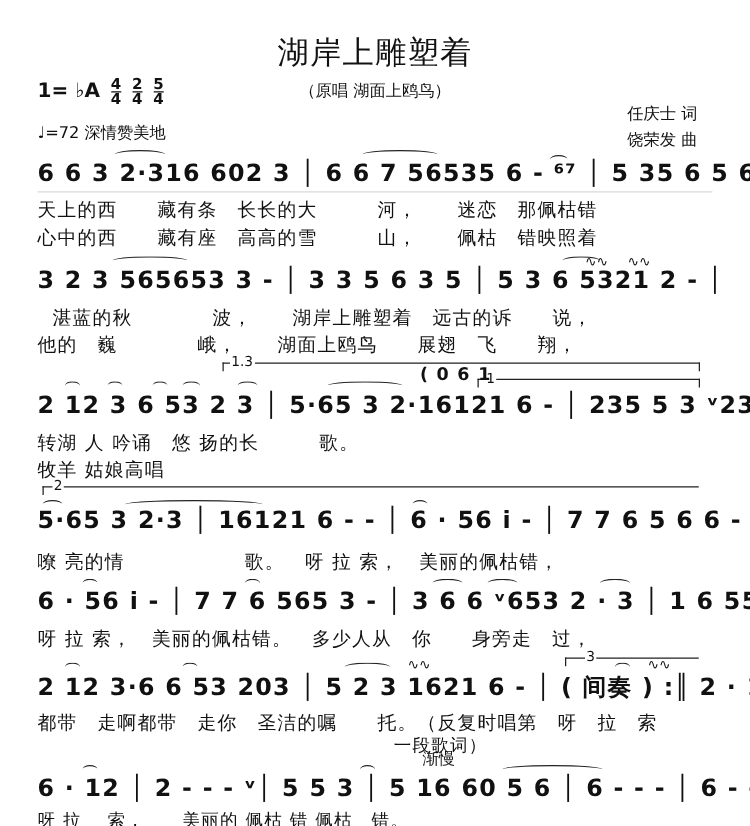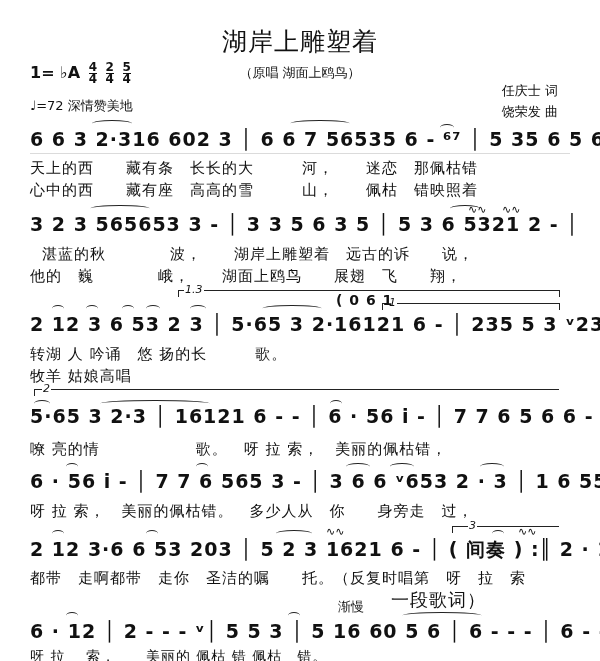--- a/index.html
+++ b/index.html
@@ -13,21 +13,21 @@
   .ts span { display: block; }
   .ts .n { border-bottom: 1px solid #111; }
   .tempo { top: 97px; left: 30px; font-size: 13px; }
   .credits { right: 42px; font-size: 13px; text-align: right; }
   .notes { font-family: "DejaVu Sans", sans-serif; font-weight: bold; font-size: 19px; letter-spacing: 1px; }
   .lyric { font-family: "DejaVu Serif", "Liberation Serif", serif; font-size: 15px; letter-spacing: 1px; }
   .uline { position: absolute; height: 1px; background: #222; }
   .slur { position: absolute; border-top: 1px solid #222; border-radius: 50% 50% 0 0; height: 6px; }
   .volta { position: absolute; border-top: 1px solid #222; border-left: 1px solid #222; height: 6px; }
   .volta-end { border-right: 1px solid #222; }
-  .vlabel { position: absolute; font-size: 11px; background: #fff; padding: 0 1px; font-style: italic; }
+  .vlabel { position: absolute; font-size: 11px; background: #fff; padding: 0 1px; }
   .small { font-size: 11px; }
 </style>
 </head>
 <body>
 
 <div class="abs title">湖岸上雕塑着</div>
 <div class="abs subtitle">（原唱 湖面上鸥鸟）</div>
 
 <div class="abs key">
   <span>1= ♭A</span>
@@ -109,21 +109,21 @@
   <div class="volta" style="left:452px; top:526px; width:106px;"></div>
   <div class="vlabel" style="left:468px; top:519px;">3</div>
   <div class="slur" style="left:52px; top:530px; width:12px;"></div>
   <div class="slur" style="left:146px; top:530px; width:12px;"></div>
   <div class="slur" style="left:276px; top:530px; width:36px;"></div>
   <div class="abs small" style="left:326px; top:525px;">∿∿</div>
   <div class="slur" style="left:492px; top:530px; width:12px;"></div>
   <div class="abs small" style="left:518px; top:525px;">∿∿</div>
   <div class="abs notes" style="left:30px; top:537px;">2 12 3·6 6 53 203 │ 5 2 3 1621 6 - │ ( 间奏 ) :║ 2 · 12 3 - │</div>
   <div class="abs lyric" style="left:30px; top:569px;">都带　走啊都带　走你　圣洁的嘱　　托。（反复时唱第　呀　拉　索</div>
-  <div class="abs lyric" style="left:30px; top:588px; font-size:18px;">　　　　　　　　　　　　　　　　　　　一段歌词）</div>
+  <div class="abs lyric" style="left:30px; top:588px; font-size:14px;">　　　　　　　　　　　　　　　　　　　一段歌词）</div>
 </div>
 
 <div>
   <div class="abs" style="left:338px; top:598px; font-size:13px;">渐慢</div>
   <div class="slur" style="left:66px; top:612px; width:12px;"></div>
   <div class="slur" style="left:288px; top:612px; width:12px;"></div>
   <div class="slur" style="left:402px; top:612px; width:80px;"></div>
   <div class="abs notes" style="left:30px; top:620px;">6 · 12 │ 2 - - - ᵛ│ 5 5 3 │ 5 16 60 5 6 │ 6 - - - │ 6 - - - ║</div>
   <div class="abs lyric" style="left:30px; top:648px; font-size:14px;">呀 拉　 索，　　美丽的 佩枯 错 佩枯　错。</div>
 </div>

